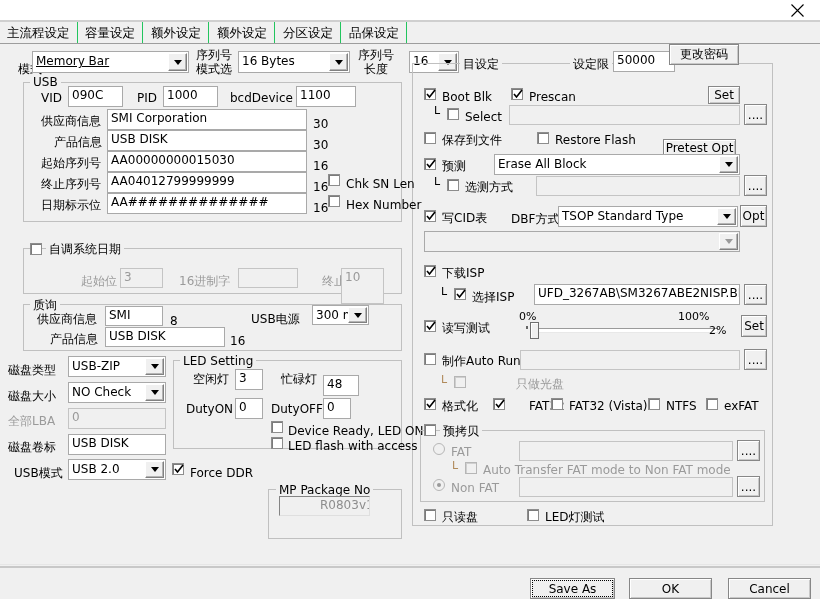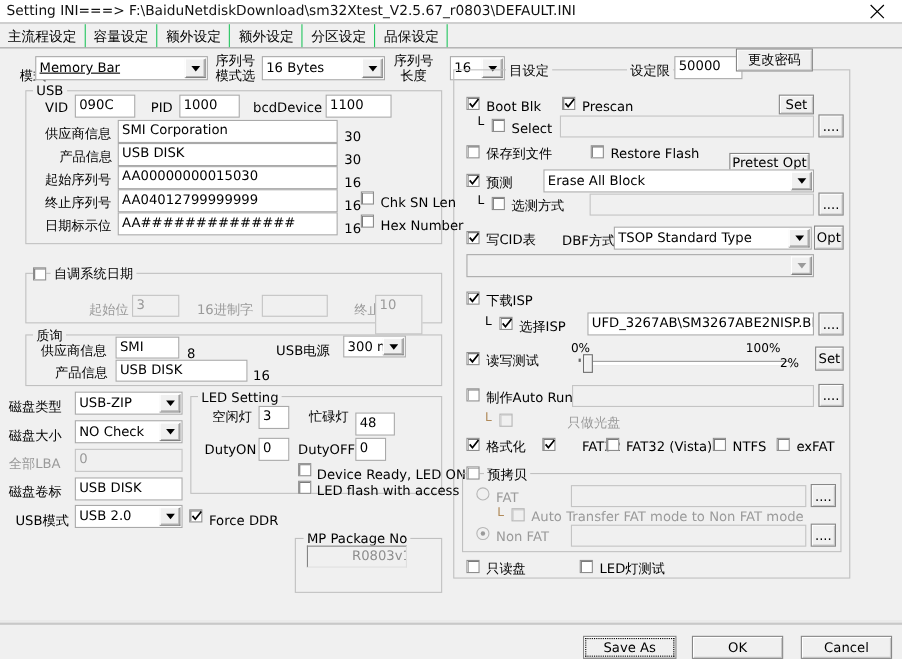--- a/index.html
+++ b/index.html
@@ -72,21 +72,20 @@
     box-shadow:inset 1px 1px 0 #fff;}
   #rw-tick{position:absolute;width:2px;height:3px;background:#666;}
   
   #bottom-sep{left:0;top:566px;width:820px;height:2px;background:#c8c8c8;}
   #bottom-hair{left:0;top:564px;width:820px;height:1px;background:#e6e6e6;}
 </style>
 </head>
 <body>
 
 <div class="abs" id="titlebar">
-  <div class="abs lbl" id="title-text">Setting  INI===&gt; F:\BaiduNetdiskDownload\sm32Xtest_V2.5.67_r0803\DEFAULT.INI</div>
   <div class="abs" id="close-btn">
     <svg width="15" height="15" viewBox="0 0 15 15">
         <path d="M1.5 1.5 L13.5 13.5 M13.5 1.5 L1.5 13.5" stroke="#000" stroke-width="1.1" fill="none"></path>
       </svg>
   </div>
 </div>
 <div class="abs" id="title-rule"></div>
 
 <div class="abs" id="tabstrip">
   <div class="tab sel" style="left:0px;">主流程设定</div>

